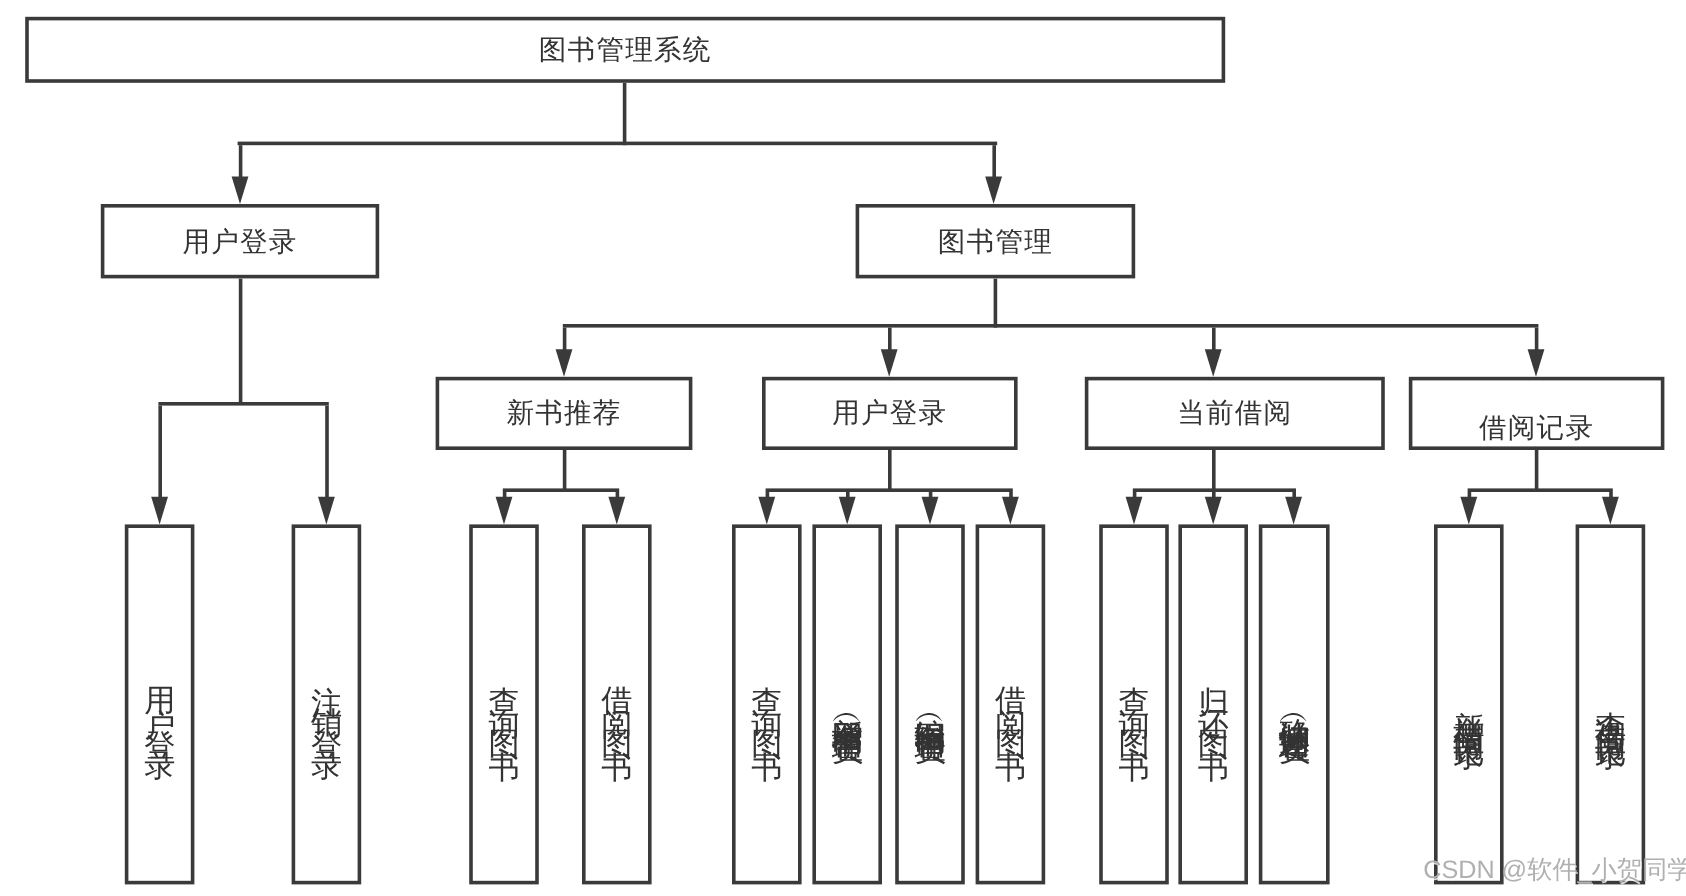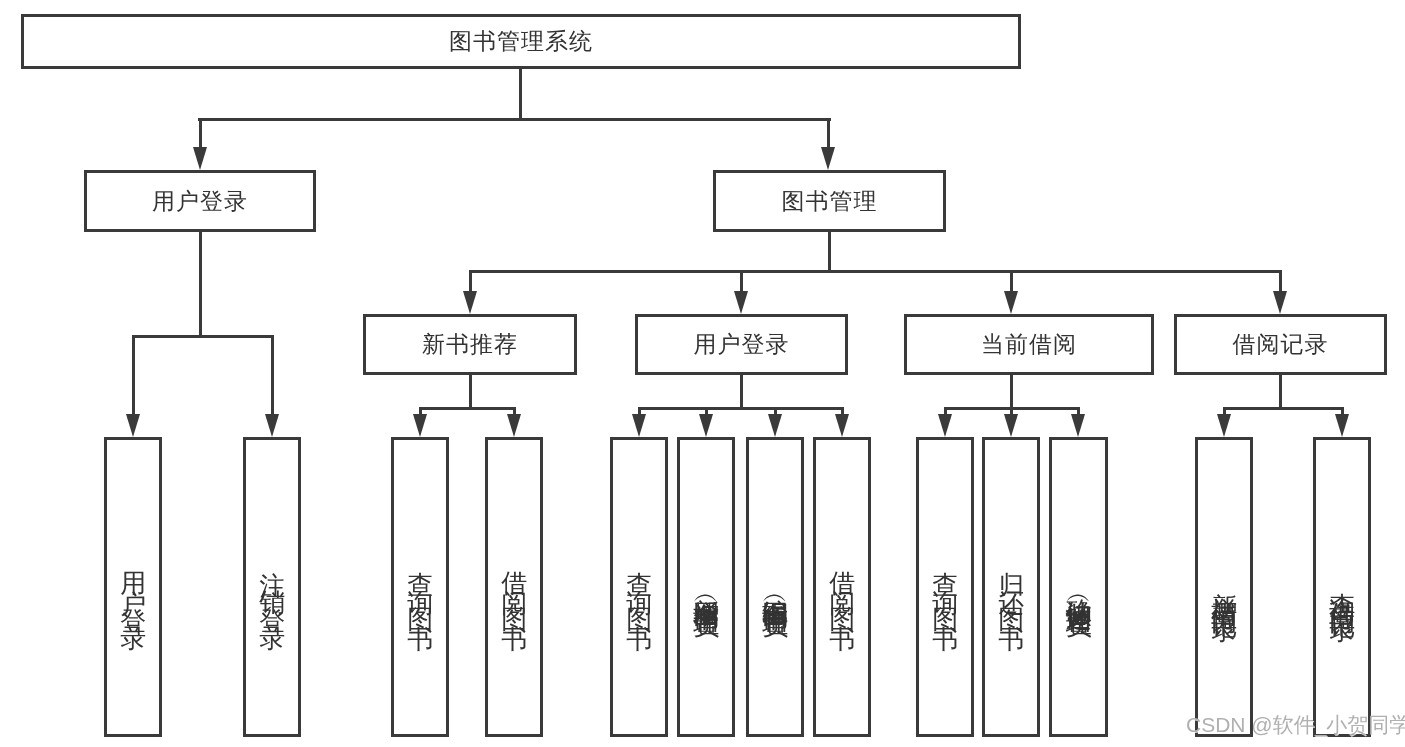--- a/index.html
+++ b/index.html
@@ -75,21 +75,21 @@
   </div>
 
   <div class="node hnode" style="left:635px; top:314px; width:213px; height:61px;">
     <span>用户登录</span>
   </div>
 
   <div class="node hnode" style="left:904px; top:314px; width:250px; height:61px;">
     <span>当前借阅</span>
   </div>
 
-  <div class="node hnode" style="left:1174px; top:314px; width:213px; height:61px;">
+  <div class="node hnode" style="left:1174px; top:314px; width:213px; height:61px;align-items:flex-end;">
     <span>借阅记录</span>
   </div>
 
   <div class="node leaf ls4" style="left:104px; top:437px; width:58px; height:300px;">
     <span class="vtext">用户登录</span>
   </div>
 
   <div class="node leaf ls4" style="left:243px; top:437px; width:58px; height:300px;">
     <span class="vtext">注销登录</span>
   </div>

